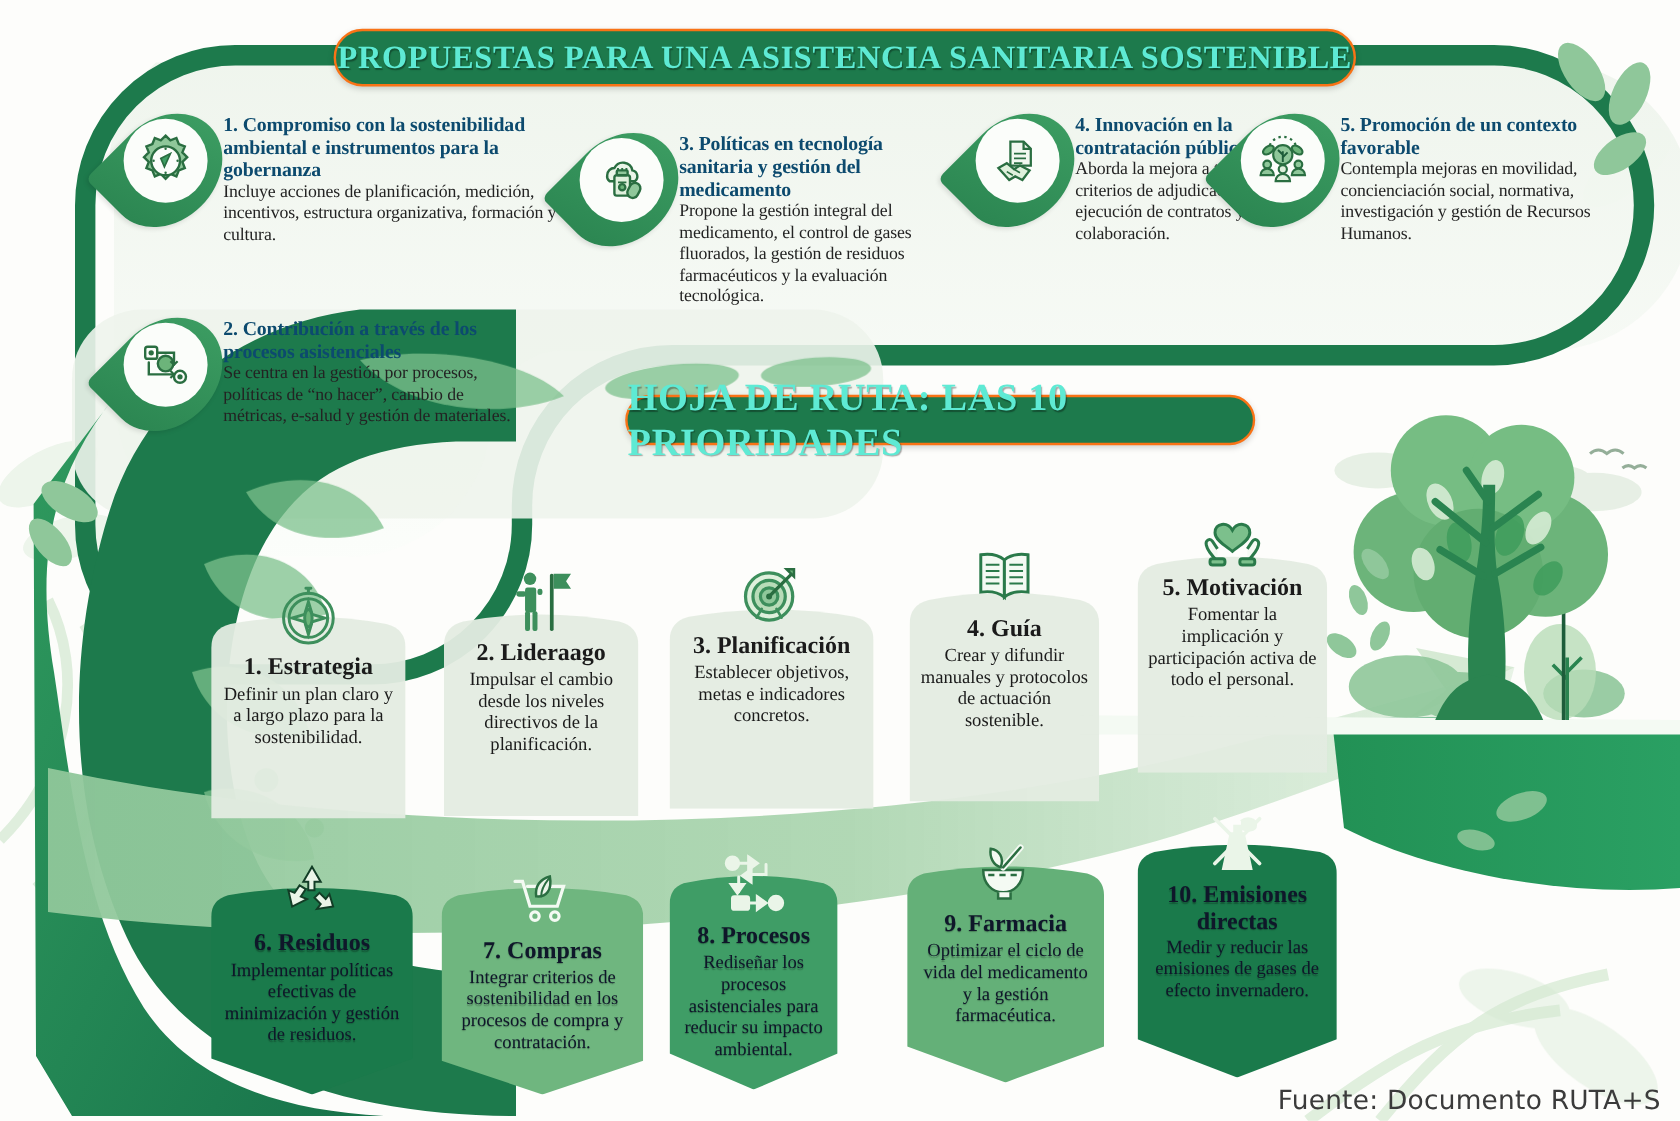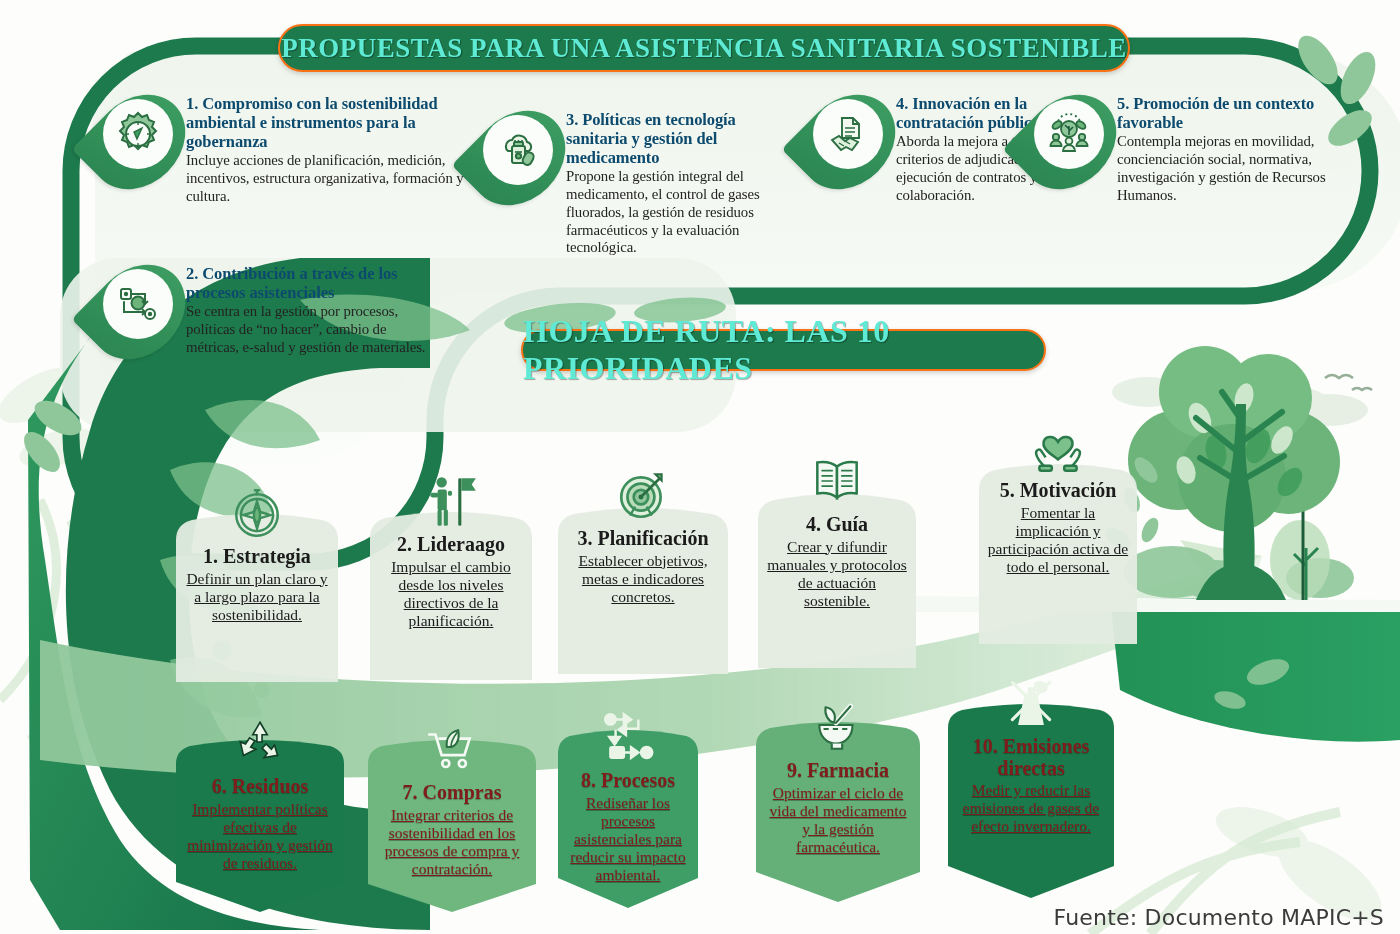--- a/index.html
+++ b/index.html
@@ -100,23 +100,23 @@
     display: flex; align-items: flex-end; justify-content: center;
     margin-bottom: 4px;
   }
   .rcard .ricon svg { width: 58px; height: 58px; }
   .rtitle {
     position: relative; z-index: 2;
     font-size: 20px; font-weight: bold; line-height: 1.08;
   }
   .rbody {
     position: relative; z-index: 2;
-    font-size: 15.5px; line-height: 1.17; margin-top: 2px; text-decoration: underline;
-  }
-  .dark .rtitle, .dark .rbody { color: #7f1d1d; text-shadow: 0 1px 1px rgba(0,0,0,.28); }
+    font-size: 15.5px; line-height: 1.17; margin-top: 2px;
+  }
+  .dark .rtitle, .dark .rbody { color: #0f172a; text-shadow: 0 1px 1px rgba(0,0,0,.28); }
   .light .rtitle, .light .rbody { color: #1b1b1b; }
 
   
   #source {
     position: absolute; right: 16px; bottom: 4px;
     font-family: "DejaVu Sans", sans-serif;
     font-size: 22px; color: #3b3b3b;
     letter-spacing: 0.2px;
   }
 </style>
@@ -478,21 +478,21 @@
         <g stroke-width="1.6">
           <path d="M13 18h11M13 23h11M13 28h11M13 33h11"></path>
           <path d="M32 18h11M32 23h11M32 28h11M32 33h11"></path>
         </g>
       </svg>
     </div>
     <div class="rtitle">4. Guía</div>
     <div class="rbody">Crear y difundir manuales y protocolos de actuación sostenible.</div>
   </div>
 
-  <div class="rcard light" style="left:948px; top:404px; width:158px; height:240px;margin-left:31px;">
+  <div class="rcard light" style="left:948px; top:404px; width:158px; height:240px;">
     <svg class="plate" viewBox="0 0 158 240" preserveAspectRatio="none">
       <path d="M0 86 q0 -16 16 -20 q63 -12 126 0 q16 4 16 20 V240 H0 Z" fill="#e4ece1" opacity=".95"></path>
     </svg>
     <div class="ricon">
       <svg viewBox="0 0 56 56" fill="none" stroke="#2a7a4a" stroke-width="2.4">
         <path d="M28 23c-4-7-14-6-14 2 0 6 9 11 14 15 5-4 14-9 14-15 0-8-10-9-14-2z" fill="#7cc08c"></path>
         <path d="M16 48c-4-4-8-8-9-13-1-4 3-6 5-3l4 6" fill="#f4faf3"></path>
         <path d="M40 48c4-4 8-8 9-13 1-4-3-6-5-3l-4 6" fill="#f4faf3"></path>
         <rect x="10" y="46" width="12" height="5" rx="2" fill="#7cc08c"></rect>
         <rect x="34" y="46" width="12" height="5" rx="2" fill="#7cc08c"></rect>
@@ -584,15 +584,15 @@
         <path d="M23 20h10l6 28H17z" fill="#eaf5e8"></path>
         <path d="M26 20v-6h5v6" fill="#eaf5e8"></path>
         <path d="M31 10c5-4 12-2 12 3s-8 6-12 2" fill="#eaf5e8" stroke="#eaf5e8" stroke-width="2"></path>
         <path d="M10 8l36 36M46 8L10 44" stroke="#eaf5e8" stroke-width="3" stroke-linecap="round"></path>
       </svg>
     </div>
     <div class="rtitle">10. Emisiones directas</div>
     <div class="rbody">Medir y reducir las emisiones de gases de efecto invernadero.</div>
   </div>
 
-  <div id="source">Fuente: Documento MAPIC+S</div>
+  <div id="source">Fuente: Documento RUTA+S</div>
 
 </div>
 
 </body></html>

